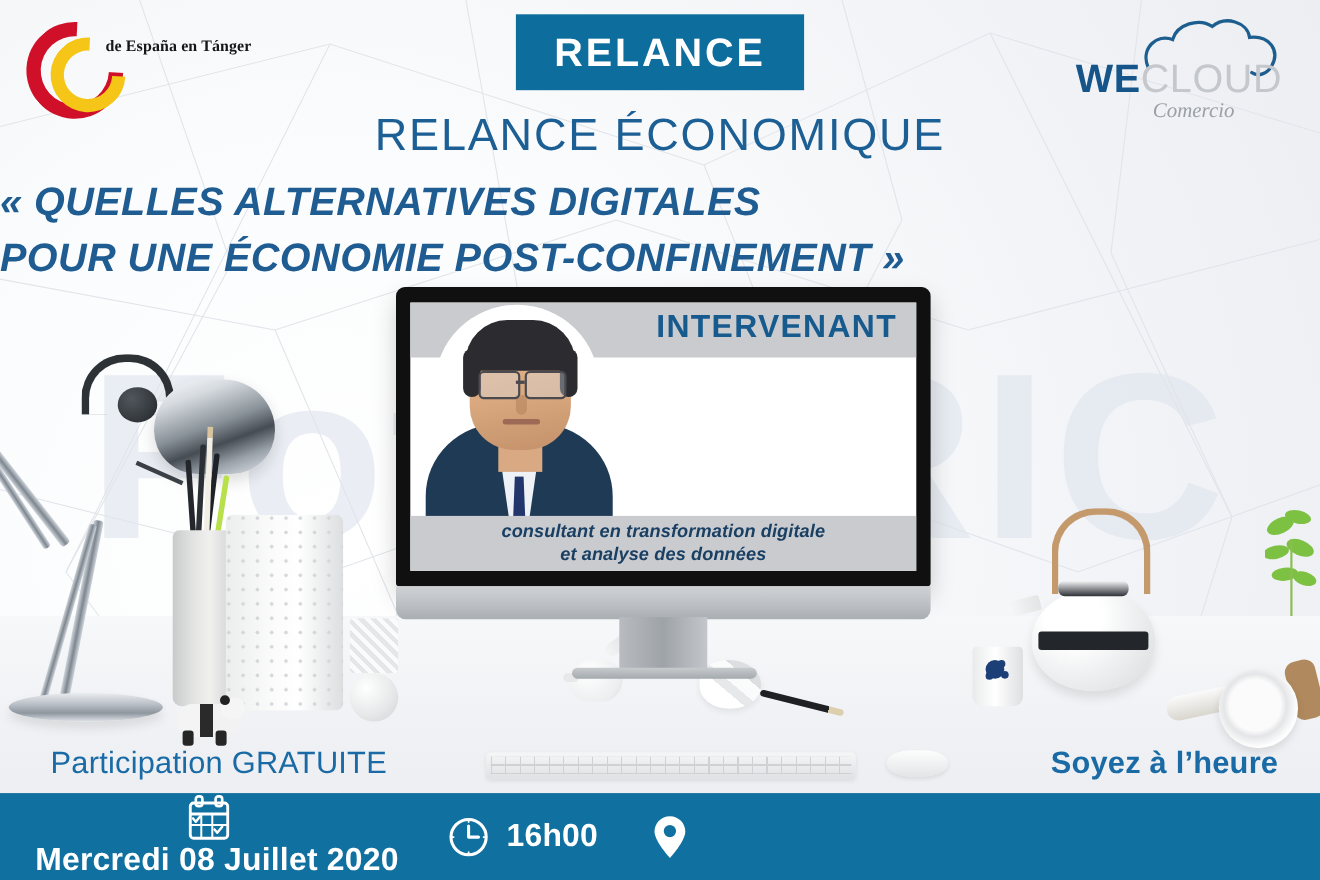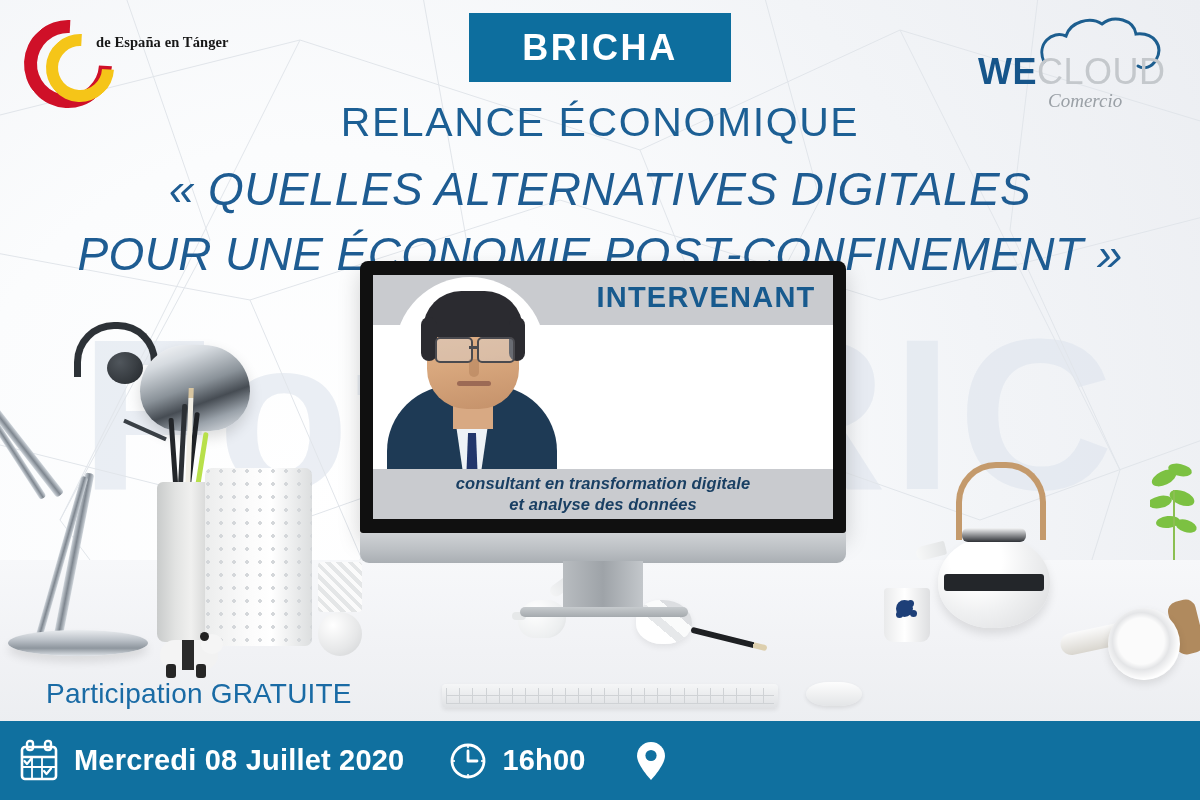--- a/index.html
+++ b/index.html
@@ -174,22 +174,22 @@
     background:#0d6e9e;color:#ffffff;
     display:flex;align-items:center;justify-content:center;
     font-size:36px;font-weight:bold;letter-spacing:2.6px;
   }
 
   .title-1{
     position:absolute;left:0;top:99px;width:1200px;text-align:center;
     font-size:41px;font-weight:normal;letter-spacing:1.6px;color:#1c5f94;
   }
   .title-2{
-    position:absolute;left:0;top:157px;width:1200px;text-align:center;
-    font-size:46px;font-weight:normal;font-style:italic;letter-spacing:.4px;color:#1e5c92;
+    position:absolute;left:0;top:157px;width:1200px;text-align:left;
+    font-size:36px;font-weight:bold;font-style:italic;letter-spacing:.4px;color:#1e5c92;
     line-height:1.42;
   }
 
   
   .monitor{position:absolute;left:360px;top:261px;width:486px;height:300px;padding-left:28px;}
   .bezel{
     position:absolute;left:0;top:0;width:486px;height:272px;
     background:#101010;border-radius:8px 8px 3px 3px;
     box-shadow:0 10px 22px rgba(0,0,0,.18);
   }
@@ -244,21 +244,21 @@
   .cap-right{
     position:absolute;right:38px;top:678px;font-size:28px;font-weight:bold;color:#1a6ba5;letter-spacing:.2px;
   }
 
   
   .footer{
     position:absolute;left:0;top:721px;width:1200px;height:79px;background:#10709f;
     display:flex;align-items:center;
   }
   .f-item{display:flex;align-items:center;color:#ffffff;}
-  .f-date{margin-left:18px;}
+  .f-date{margin-left:18px;flex-direction:column;}
   .f-time{margin-left:44px;}
   .f-url{margin-left:48px;}
   .f-text{font-size:29px;font-weight:bold;letter-spacing:.2px;margin-left:14px;}
   .f-url .f-text{font-size:28px;}
   .ico{flex:0 0 auto;display:block;}
 </style>
 </head>
 <body>
 
 <div class="poster">
@@ -357,21 +357,21 @@
   <div class="logo-we">
     <svg class="we-cloud-svg" width="132" height="58" viewBox="0 0 132 58">
       <path d="M6 46 C-2 28 14 14 28 20 C32 6 52 0 64 8 C76 -2 96 4 98 18 C116 16 126 30 118 44 C114 51 106 54 100 50" fill="none" stroke="#1d5e8f" stroke-width="3" stroke-linecap="round"></path>
     </svg>
     <div class="we-text">
       <span class="we-we">WE</span><span class="we-cloud">CLOUD</span>
     </div>
     <div class="we-sol">Comercio</div>
   </div>
 
-  <div class="webinar-badge">BRICHA</div>
+  <div class="webinar-badge">RELANCE</div>
 
   <div class="title-1">RELANCE ÉCONOMIQUE</div>
   <div class="title-2">
     <div>« QUELLES ALTERNATIVES DIGITALES</div>
     <div>POUR UNE ÉCONOMIE POST-CONFINEMENT »</div>
   </div>
 
   <div class="monitor">
     <div class="bezel">
       <div class="screen">
@@ -401,20 +401,21 @@
           <div class="lbl-role">et analyse des données</div>
         </div>
       </div>
     </div>
     <div class="chin"></div>
     <div class="stand-neck"></div>
     <div class="stand-foot"></div>
   </div>
 
   <div class="cap-left">Participation GRATUITE</div>
+  <div class="cap-right">Soyez à l’heure</div>
 
   <div class="footer">
 
     <div class="f-item f-date">
       <svg class="ico" width="42" height="44" viewBox="0 0 42 44">
         <rect x="4" y="8" width="34" height="32" rx="3" fill="none" stroke="#ffffff" stroke-width="2.6"></rect>
         <path d="M4 18 H38" stroke="#ffffff" stroke-width="2.6"></path>
         <path d="M14 18 V40 M24 18 V40 M4 28 H38" stroke="#ffffff" stroke-width="1.8"></path>
         <rect x="9" y="2" width="6" height="9" rx="2.5" fill="none" stroke="#ffffff" stroke-width="2.4"></rect>
         <rect x="27" y="2" width="6" height="9" rx="2.5" fill="none" stroke="#ffffff" stroke-width="2.4"></rect>

